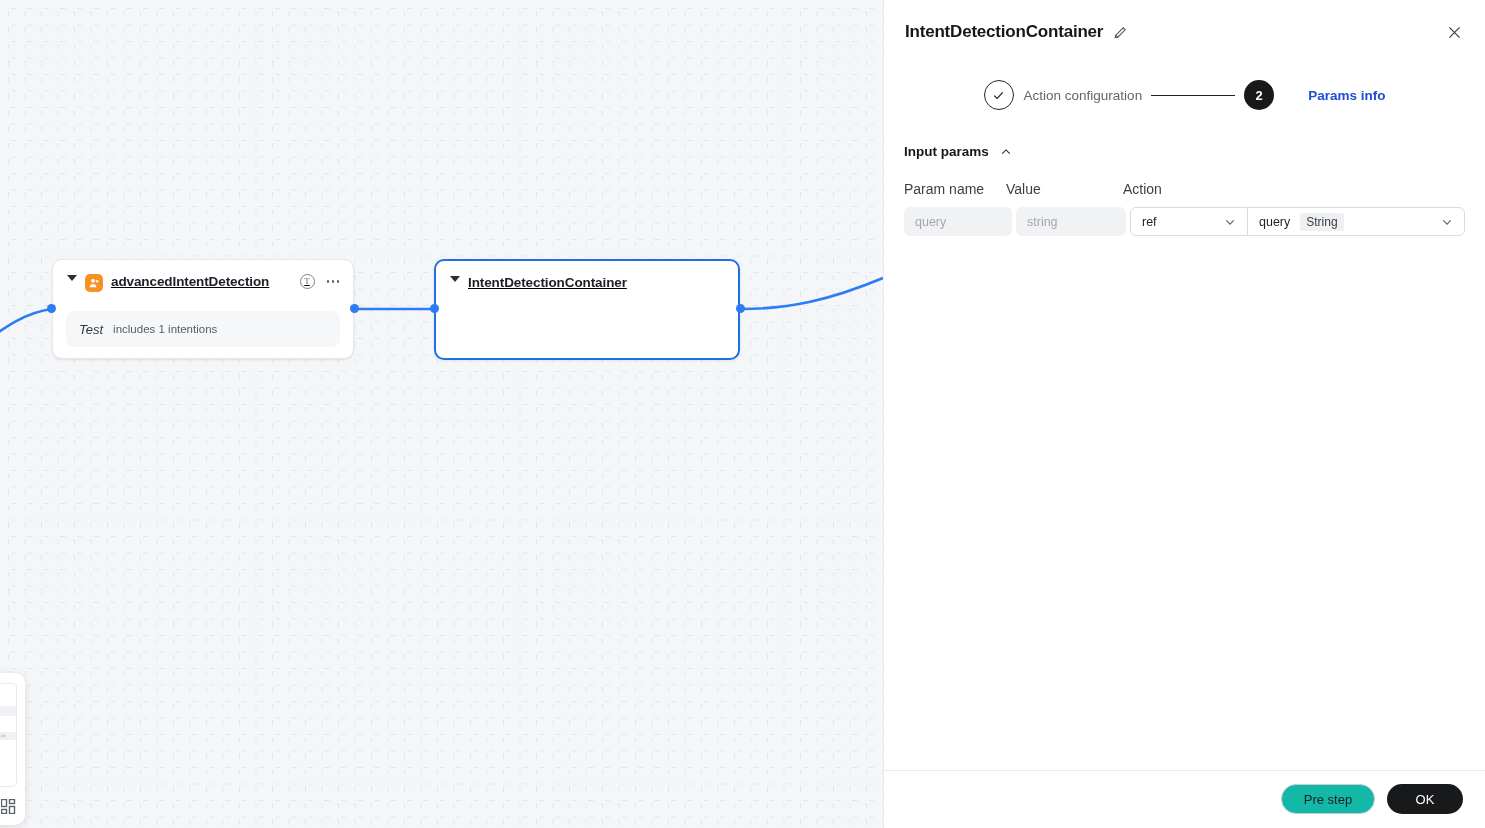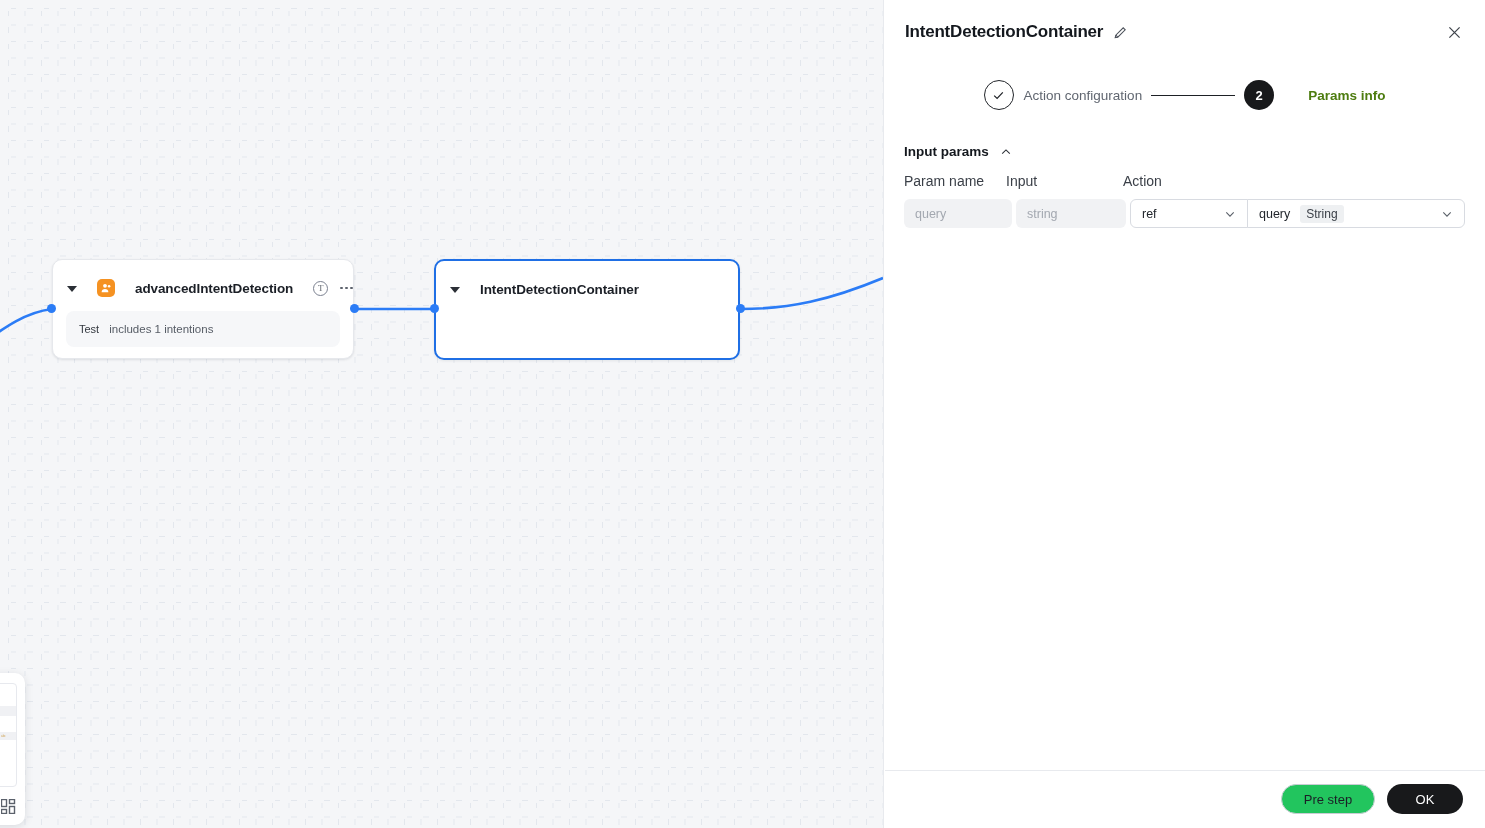--- a/index.html
+++ b/index.html
@@ -48,23 +48,24 @@
   }
   .node.plain {
     border: 1px solid #e6e8ec;
     box-shadow: 0 1px 3px rgba(16,24,40,.07), 0 1px 2px rgba(16,24,40,.04);
   }
   .node.selected {
     border: 2px solid #1f6fe5;
     box-shadow: 0 1px 3px rgba(16,24,40,.08);
   }
   .node-head {
-    display: flex; align-items: center; gap: 20px;
+    display: flex; align-items: flex-start; gap: 8px;
     padding: 14px 14px 0 14px;
     height: 42px;
+    text-decoration: underline;
   }
   .caret {
     width: 0; height: 0;
     border-left: 5px solid transparent;
     border-right: 5px solid transparent;
     border-top: 6px solid #2b2f36;
     flex: 0 0 auto;
     margin-top: 1px;
   }
   .node-icon {
@@ -91,21 +92,21 @@
   .dots i { width: 2.5px; height: 2.5px; border-radius: 50%; background: #5c626c; display:block; }
 
   .node-body {
     margin: 9px 13px 13px 13px;
     background: #f6f7f9;
     border-radius: 8px;
     height: 36px;
     display: flex; align-items: center; gap: 10px;
     padding: 0 13px;
   }
-  .chip-label { font-size: 11px; color: #33383f; }
+  .chip-label { font-size: 13px; color: #33383f; font-style: italic; }
   .chip-sub { font-size: 11.5px; color: #575d66; }
   .row-icon { width: 14px; height: 14px; flex: 0 0 auto; }
 
   .port {
     position: absolute; width: 9px; height: 9px; border-radius: 50%;
     background: #2b7cf6; z-index: 4;
   }
 
   
   #minimap {
@@ -155,33 +156,33 @@
     width: 30px; height: 30px; border-radius: 50%;
     border: 1px solid #23262b; display: flex; align-items: center; justify-content: center;
   }
   .step-circle-active {
     width: 30px; height: 30px; border-radius: 50%;
     background: #18191b; color: #fff;
     display: flex; align-items: center; justify-content: center;
     font-size: 13px; font-weight: bold;
   }
   .step-label-done { font-size: 13.5px; color: #606670; }
-  .step-label-active { font-size: 13.5px; color: #4d7c0f; font-weight: bold; margin-left: 24px; }
+  .step-label-active { font-size: 13.5px; color: #1d4ed8; font-weight: bold; margin-left: 24px; }
   .step-line { width: 84px; height: 1px; background: #1d2025; margin: 0 9px; }
 
   #section { padding: 0 20px; margin-top: 34px; }
   #section-head { display: flex; align-items: center; gap: 11px; }
   #section-title { font-size: 13.5px; font-weight: bold; color: #14181e; }
   .collapse-caret { display: flex; align-items: center; cursor: pointer; }
 
   #col-head {
     display: flex; margin-top: 14px; align-items: flex-end;
   }
   .col-h { font-size: 14px; color: #3a3f47; }
-  #col-name { width: 102px; }
+  #col-name { width: 102px; margin-top: 8px; }
   #col-type { width: 117px; }
 
   #param-row { display: flex; margin-top: 10px; align-items: center; }
   .fld {
     height: 29px; border-radius: 6px;
     display: flex; align-items: center; padding: 0 11px;
     font-size: 12.5px;
   }
   .fld-disabled { background: #f1f2f4; color: #a3a8b0; }
   #fld-name { width: 108px; }
@@ -205,21 +206,21 @@
   #panel-footer {
     position: absolute; bottom: 0; left: 0; right: 0; height: 58px;
     display: flex; align-items: center; justify-content: flex-end; gap: 12px;
     padding-right: 22px;
   }
   .btn {
     height: 30px; border-radius: 15px; font-size: 13px;
     display: flex; align-items: center; justify-content: center;
     cursor: pointer; padding: 0 20px;
   }
-  #btn-pre { border: 1px solid #c9cdd4; background: #22c55e; color: #1b1f26; min-width: 94px; }
+  #btn-pre { border: 1px solid #c9cdd4; background: #14b8a6; color: #1b1f26; min-width: 94px; }
   #btn-ok { background: #18191b; color: #fff; min-width: 76px; }
 </style>
 </head>
 <body>
 
 <div id="root">
 
   <div id="canvas">
 
     <svg id="edges">
@@ -323,21 +324,21 @@
         <span id="section-title">Input params</span>
         <span class="collapse-caret">
           <svg width="12" height="12" viewBox="0 0 12 12">
             <path d="M2.2 7.6 L6 3.9 L9.8 7.6" fill="none" stroke="#2c3138" stroke-width="1.1"></path>
           </svg>
         </span>
       </div>
 
       <div id="col-head">
         <span id="col-name" class="col-h">Param name</span>
-        <span id="col-type" class="col-h">Input</span>
+        <span id="col-type" class="col-h">Value</span>
         <span class="col-h">Action</span>
       </div>
 
       <div id="param-row">
         <span id="fld-name" class="fld fld-disabled">query</span>
         <span id="fld-type" class="fld fld-disabled">string</span>
 
         <span id="fld-ref" class="fld fld-select">
           <span>ref</span>
           <span class="chev">

